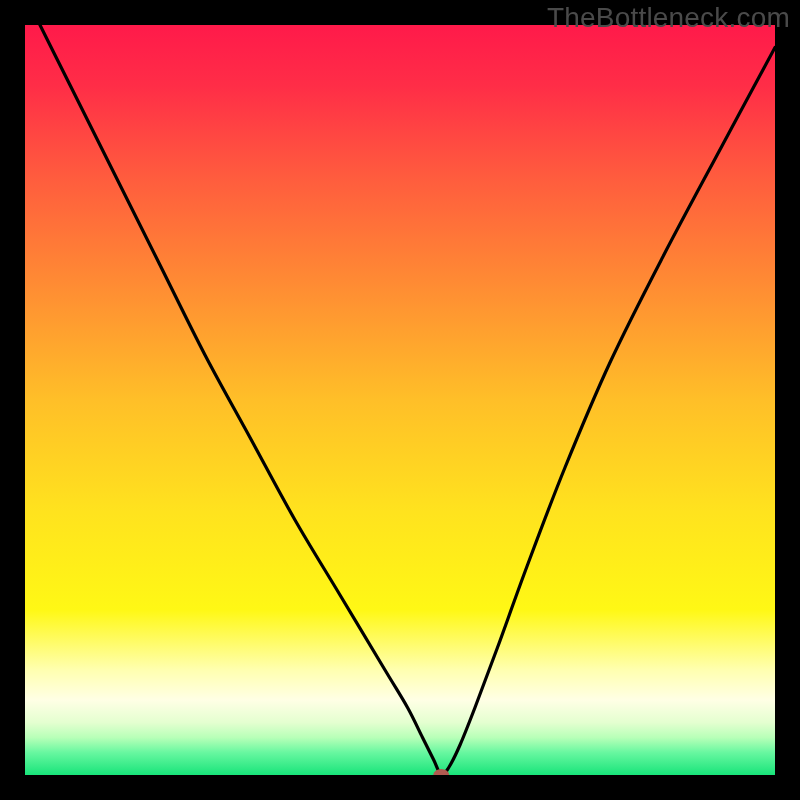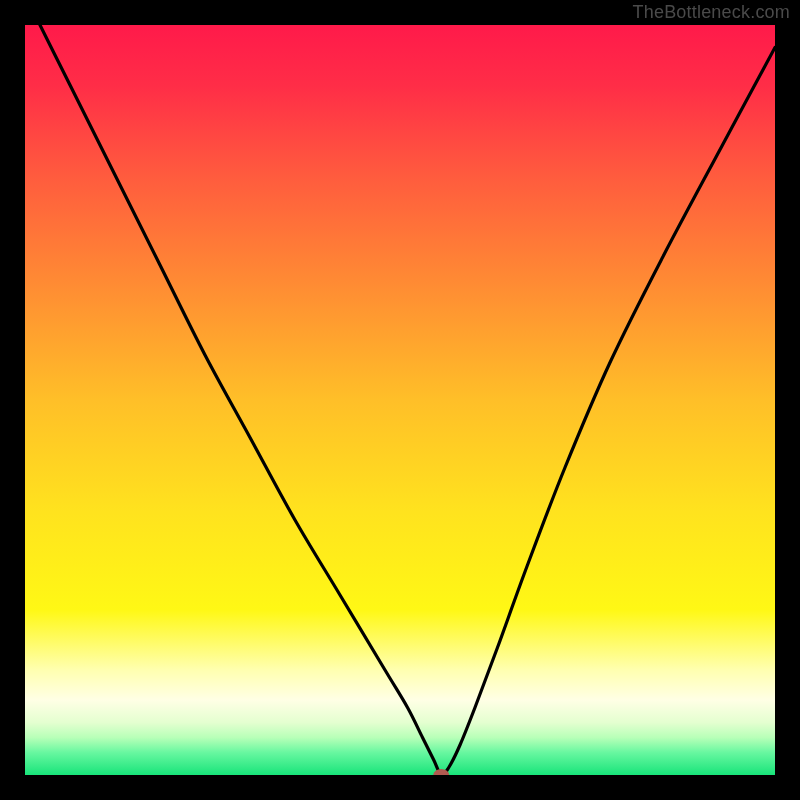--- a/index.html
+++ b/index.html
@@ -15,21 +15,21 @@
     position: relative;
     width: 800px;
     height: 800px;
     background: #000;
   }
   .watermark {
     position: absolute;
     top: 2px;
     right: 10px;
     color: #4a4a4a;
-    font-size: 18px;
+    font-size: 28px;
     font-weight: 500;
     letter-spacing: 0.2px;
     z-index: 10;
   }
   .plot-area {
     position: absolute;
     left: 25px;
     top: 25px;
     width: 750px;
     height: 750px;

